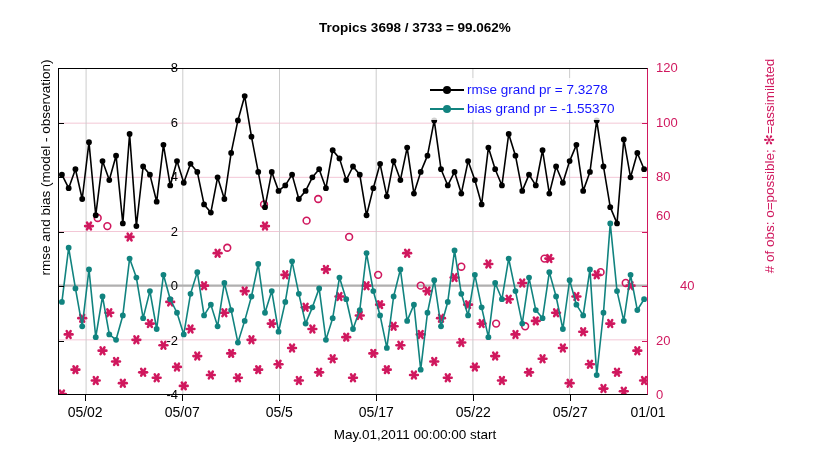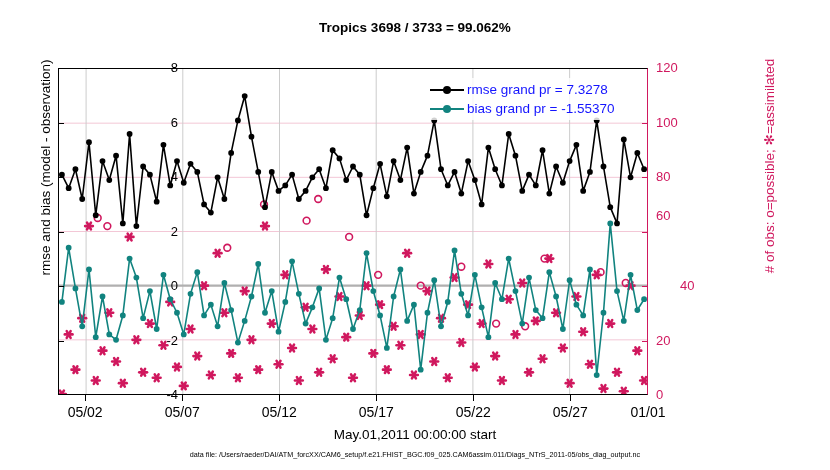--- a/index.html
+++ b/index.html
@@ -585,21 +585,21 @@
       <div class="ytick-right-mark" style="top:231.5px;"></div>
       <div class="ytick-right" style="top:177px;">80</div>
       <div class="ytick-right-mark" style="top:177px;"></div>
       <div class="ytick-right" style="top:122.5px;">100</div>
       <div class="ytick-right-mark" style="top:122.5px;"></div>
       <div class="ytick-right" style="top:68px;">120</div>
       <div class="xtick" style="left:85.17105263157895px;">05/02</div>
       <div class="xtick-mark" style="left:85.17105263157895px;"></div>
       <div class="xtick" style="left:182.21052631578948px;">05/07</div>
       <div class="xtick-mark" style="left:182.21052631578948px;"></div>
-      <div class="xtick" style="left:279.25px;">05/12</div>
+      <div class="xtick" style="left:279.25px;">05/5</div>
       <div class="xtick-mark" style="left:279.25px;"></div>
       <div class="xtick" style="left:376.2894736842105px;">05/17</div>
       <div class="xtick-mark" style="left:376.2894736842105px;"></div>
       <div class="xtick" style="left:473.32894736842104px;">05/22</div>
       <div class="xtick-mark" style="left:473.32894736842104px;"></div>
       <div class="xtick" style="left:570.3684210526316px;">05/27</div>
       <div class="xtick-mark" style="left:570.3684210526316px;"></div>
       <div class="xtick" style="left:648px;">01/01</div>
     </div>
 
@@ -617,15 +617,14 @@
     <div class="legend-row">
       <span class="legend-swatch">
         <span class="ln" style="background:#11837f"></span>
           <span class="dt" style="background:#11837f"></span>
       </span>
       <span class="legend-text">bias grand pr = -1.55370</span>
     </div>
   </div>
 
   <div id="xlabel">May.01,2011 00:00:00 start</div>
-  <div id="datafile">data file: /Users/raeder/DAI/ATM_forcXX/CAM6_setup/f.e21.FHIST_BGC.f09_025.CAM6assim.011/Diags_NTrS_2011-05/obs_diag_output.nc</div>
 
 </div>
 
 </body></html>

